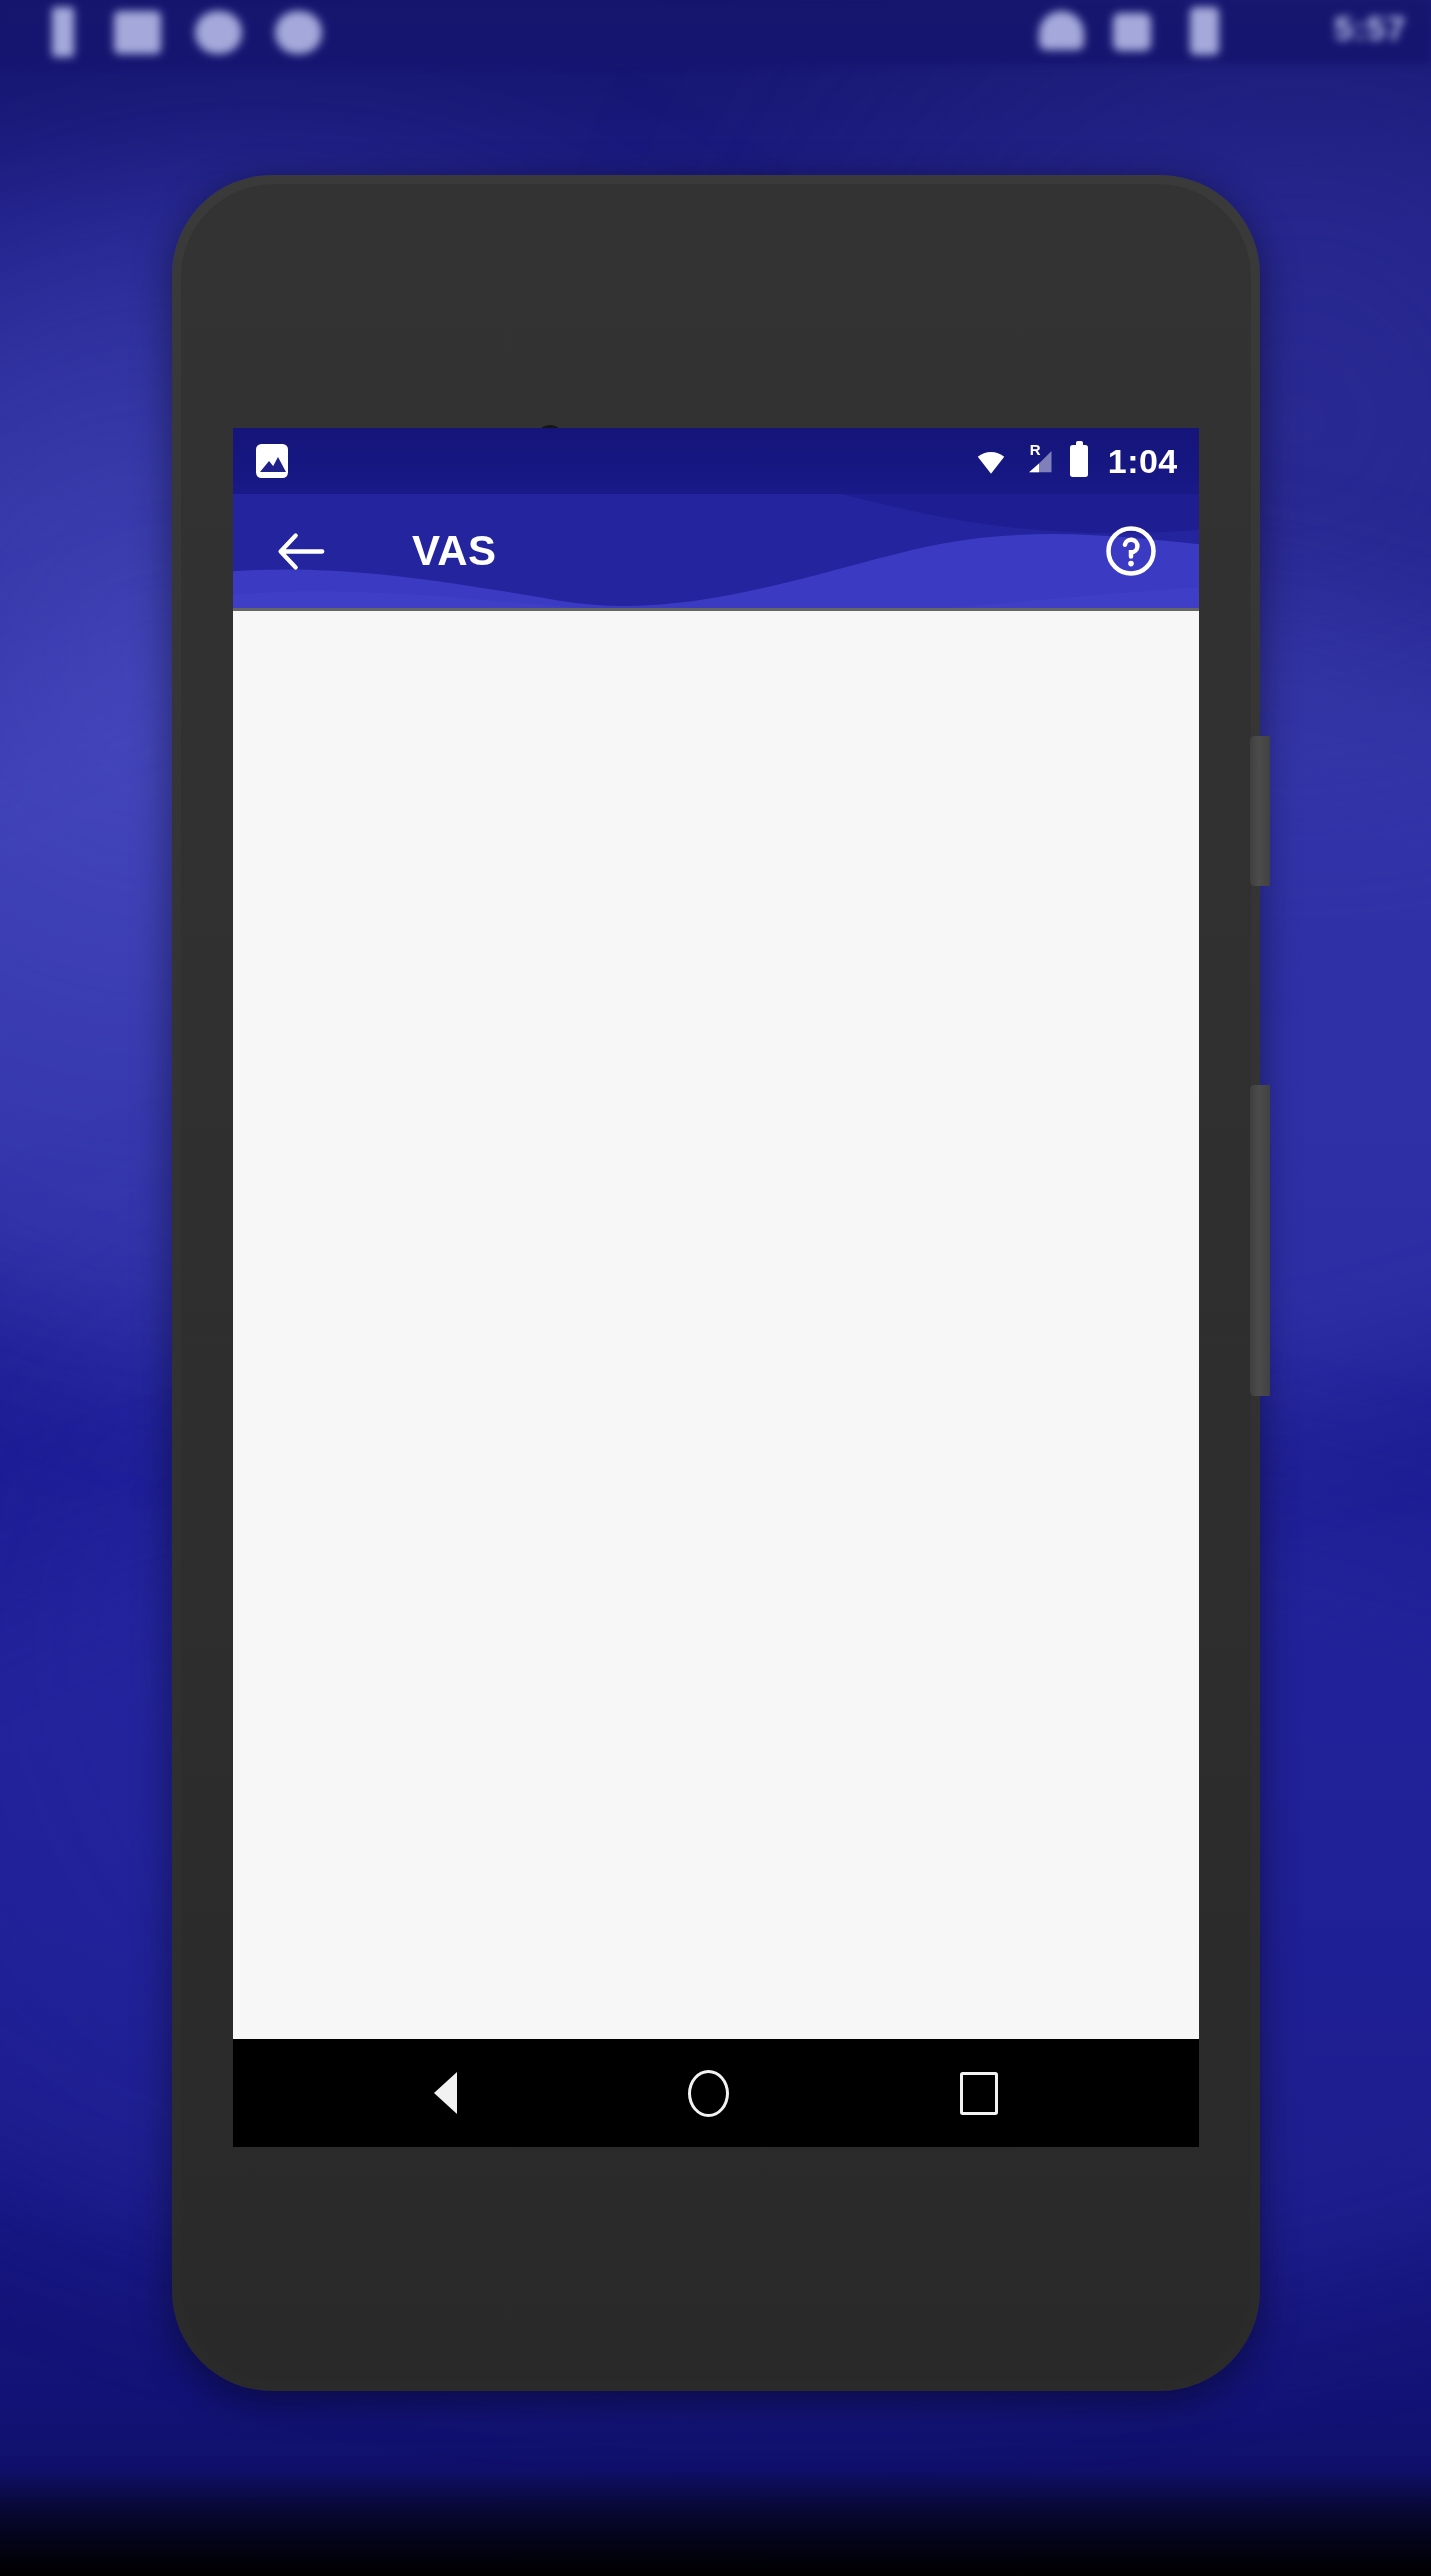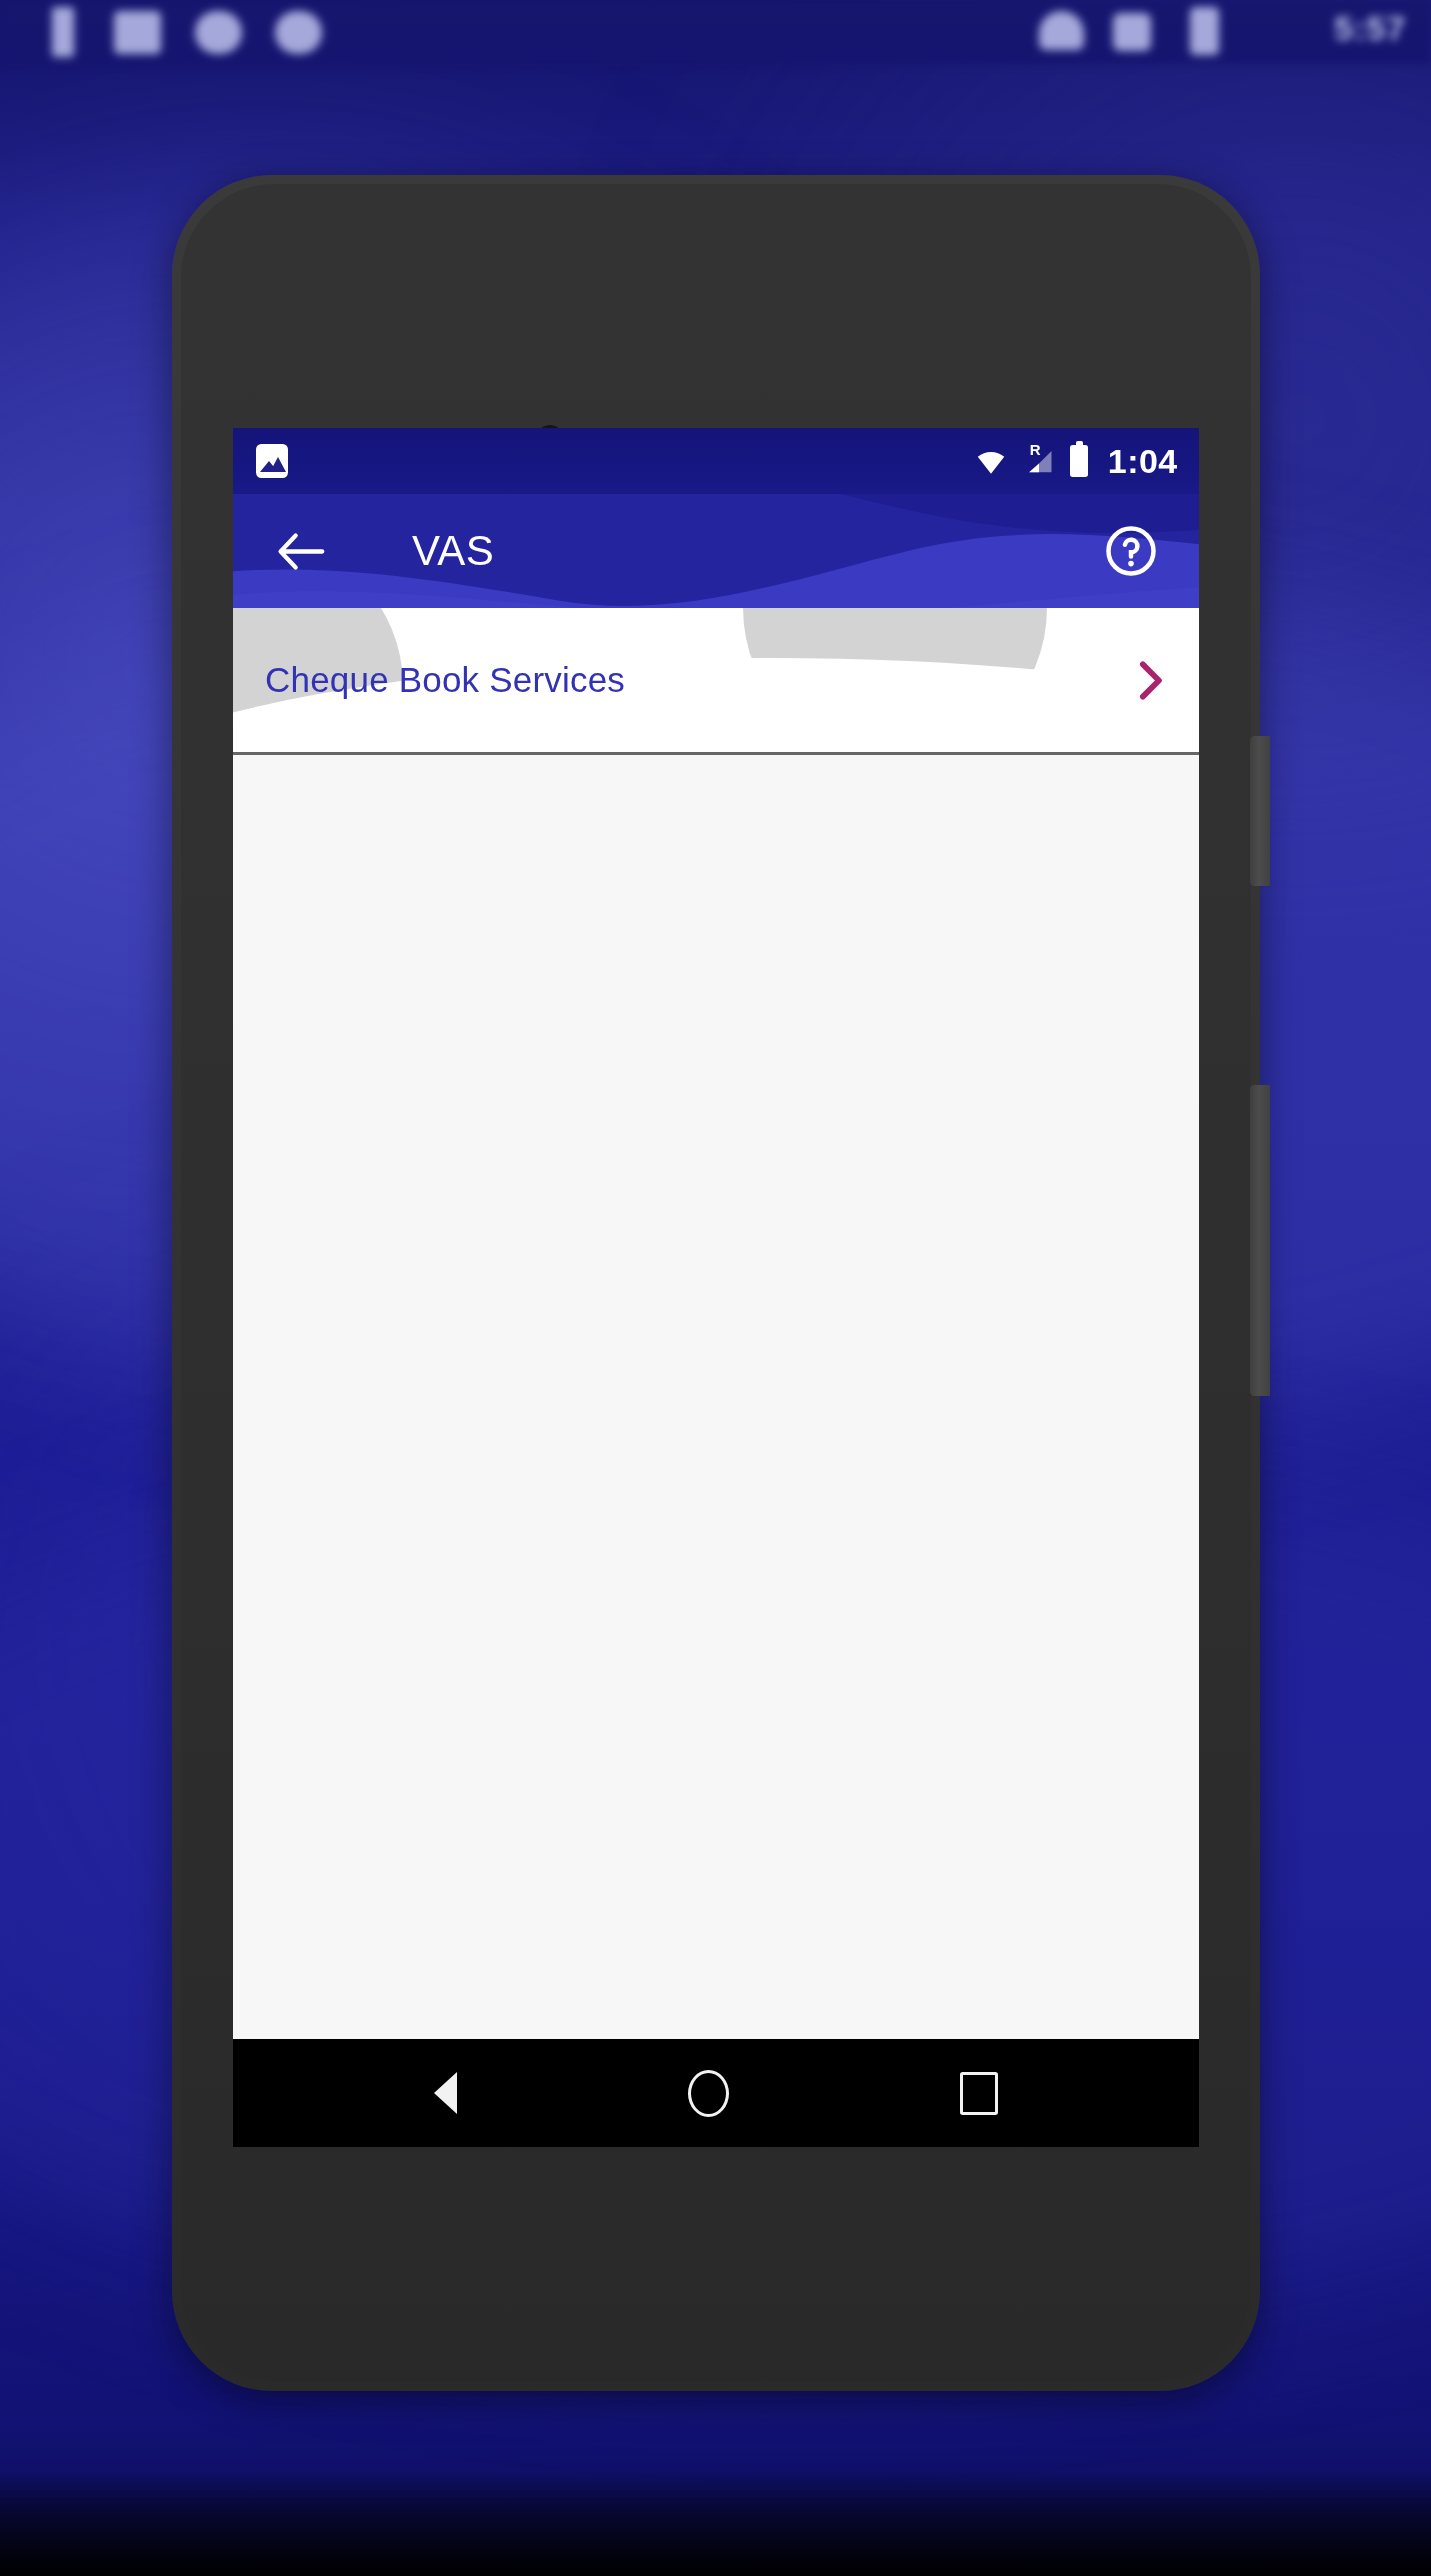--- a/index.html
+++ b/index.html
@@ -248,21 +248,21 @@
     box-sizing: border-box;
   }
   .back-arrow {
     width: 50px; height: 39px;
     flex: 0 0 auto;
     cursor: pointer;
   }
   .appbar-title {
     color: #ffffff;
     font-size: 42px;
-    font-weight: 400;
+    font-weight: 700;
     letter-spacing: 0.4px;
     margin-left: 86px;
   }
   .help-icon {
     margin-left: auto;
     width: 54px; height: 54px;
     cursor: pointer;
   }
 
   
@@ -437,32 +437,20 @@
         <svg class="help-icon" viewBox="0 0 24 24">
           <circle cx="12" cy="12" r="10" fill="none" stroke="#ffffff" stroke-width="2"></circle>
           <path d="M9.3 9.2 A2.8 2.8 0 1 1 12 12.6 L12 14.4" fill="none" stroke="#ffffff" stroke-width="2" stroke-linecap="round"></path>
           <circle cx="12" cy="17.6" r="1.25" fill="#ffffff"></circle>
         </svg>
       </div>
     </div>
 
     <div class="content">
 
-      <div class="card-area">
-        <div class="deco-circle c1"></div>
-        <div class="deco-circle c2"></div>
-        <div class="card-white-overlay"></div>
-
-        <div class="list-item">
-          <span class="list-item-label">Cheque Book Services</span>
-          <svg class="chevron" viewBox="0 0 16 24">
-            <path d="M4 3 L13 12 L4 21" fill="none" stroke="#a8246e" stroke-width="3.2" stroke-linecap="round" stroke-linejoin="round"></path>
-          </svg>
-        </div>
-      </div>
 
       <div class="divider"></div>
       <div class="content-filler"></div>
     </div>
 
     <div class="navbar">
       <div class="nav-btn">
         <div class="nav-back"></div>
       </div>
       <div class="nav-btn">

